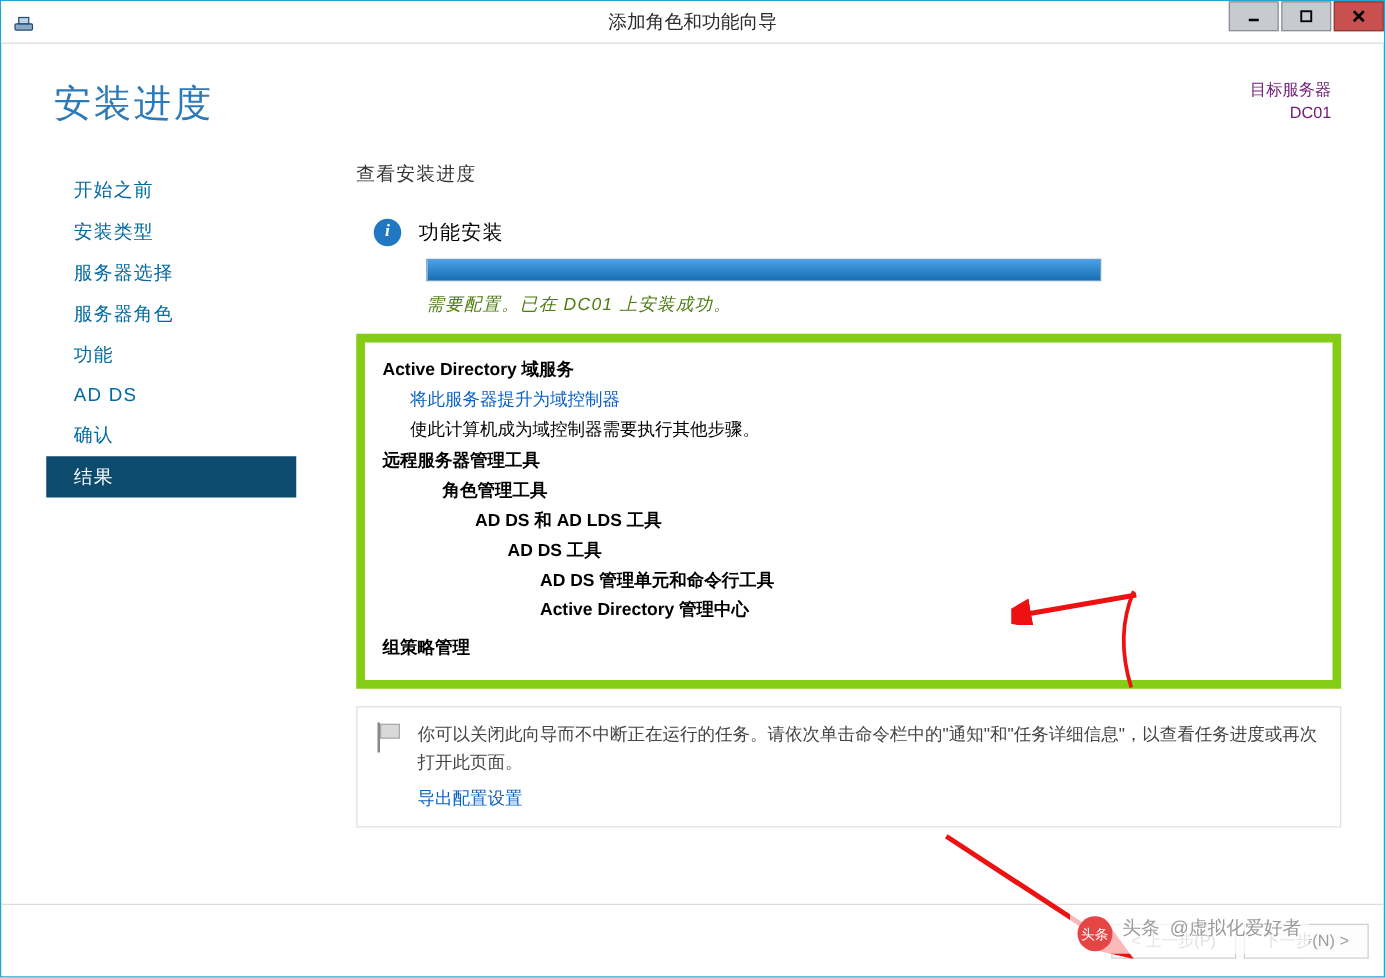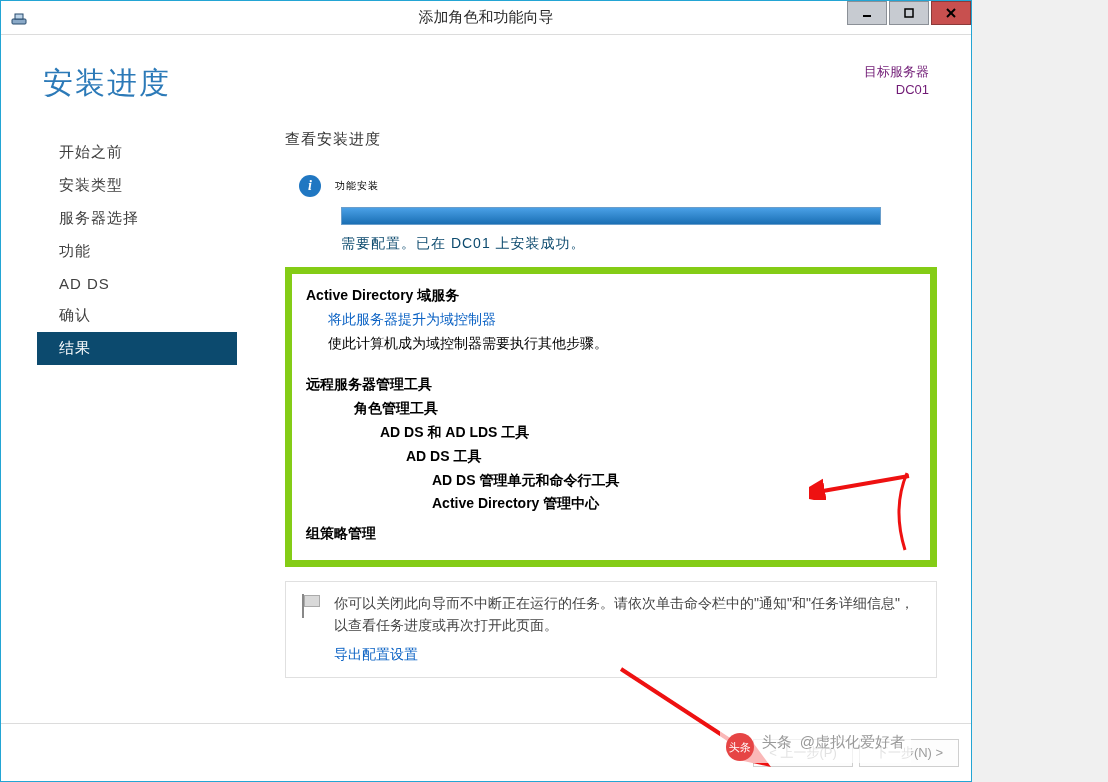--- a/index.html
+++ b/index.html
@@ -1,20 +1,20 @@
 <!DOCTYPE html>
 <html><head>
 <meta charset="utf-8">
 <style>
   * { box-sizing: border-box; }
   html, body { margin: 0; padding: 0; font-family: "Microsoft YaHei", "Segoe UI", sans-serif; }
   body { background: #f0f0f0; }
 
   .window {
-    width: 972px;
+    width: 1108px;
     height: 782px;
     background: #ffffff;
     border: 1px solid #23a5d4;
     display: flex;
     flex-direction: column;
     position: relative;
   }
 
   
   .titlebar {
@@ -95,21 +95,21 @@
 
   
   .sidebar {
     width: 200px;
     flex-shrink: 0;
     padding-top: 6px;
   }
   .sidebar .step {
     padding: 7px 22px;
     font-size: 15px;
-    color: #404040;
+    color: #0369a1;
     letter-spacing: 1px;
   }
   .sidebar .step.current {
     background: #0c4a6e;
     color: #ffffff;
   }
 
   
   .content {
     flex: 1;
@@ -137,36 +137,37 @@
     background: #2077c2;
     color: #fff;
     display: flex;
     align-items: center;
     justify-content: center;
     font-weight: bold;
     font-size: 14px;
     font-style: italic;
     font-family: Georgia, serif;
   }
-  .install-label { font-size: 10px; letter-spacing: 1px; }
+  .install-label { font-size: 16px; letter-spacing: 1px; }
   .progress-wrap {
     padding: 10px 4px 10px 56px;
   }
   .progress-bar {
     height: 18px;
     width: 540px;
     background: linear-gradient(to bottom, #4aa0e6, #1a6fb4);
     border: 1px solid #6a9ecb;
   }
   .status-line {
     padding-left: 56px;
     font-size: 14px;
-    color: #0c4a6e;
+    color: #4d7c0f;
     margin-bottom: 14px;
     letter-spacing: 1px;
+    font-style: italic;
   }
 
   .results-box {
     border: 7px solid #84cc16;
     padding: 10px 14px 14px 14px;
     font-size: 14px;
     line-height: 1.7;
     position: relative;
   }
   .results-box .l0 { font-weight: bold; }
@@ -319,20 +320,21 @@
       <div>DC01</div>
     </div>
   </div>
 
   <div class="body">
 
     <div class="sidebar">
       <div class="step">开始之前</div>
       <div class="step">安装类型</div>
       <div class="step">服务器选择</div>
+      <div class="step">服务器角色</div>
       <div class="step">功能</div>
       <div class="step">AD DS</div>
       <div class="step">确认</div>
       <div class="step current">结果</div>
     </div>
 
     <div class="content">
       <div class="content-heading">查看安装进度</div>
 
       <div class="install-row">
@@ -343,21 +345,21 @@
       <div class="progress-wrap">
         <div class="progress-bar"></div>
       </div>
 
       <div class="status-line">需要配置。已在 DC01 上安装成功。</div>
 
       <div class="results-box">
         <div class="l0">Active Directory 域服务</div>
         <div class="l1"><span class="link">将此服务器提升为域控制器</span></div>
         <div class="l1">使此计算机成为域控制器需要执行其他步骤。</div>
-        <div class="l0" style="margin-top:18px">远程服务器管理工具</div>
+        <div class="l0" style="margin-top:2px">远程服务器管理工具</div>
         <div class="l2">角色管理工具</div>
         <div class="l3">AD DS 和 AD LDS 工具</div>
         <div class="l4">AD DS 工具</div>
         <div class="l5">AD DS 管理单元和命令行工具</div>
         <div class="l5">Active Directory 管理中心</div>
         <div class="l0" style="margin-top:6px">组策略管理</div>
       </div>
 
       <div class="note-box">
         <div class="flag-icon"></div>

